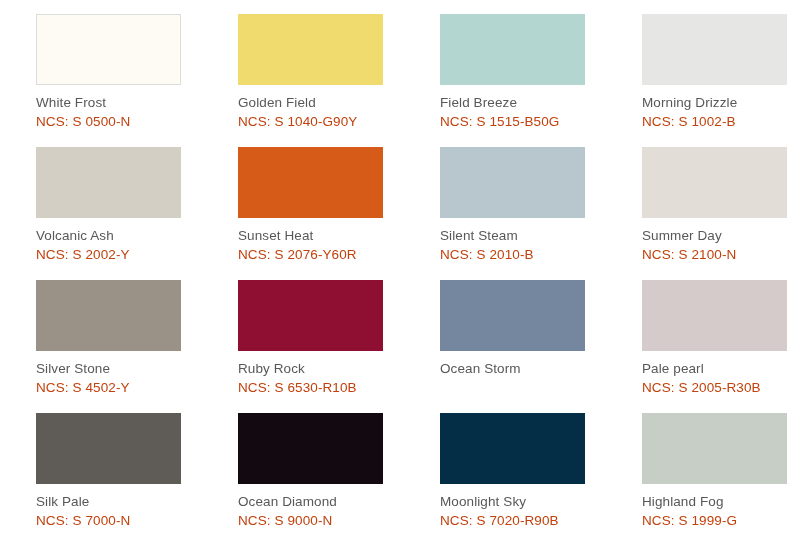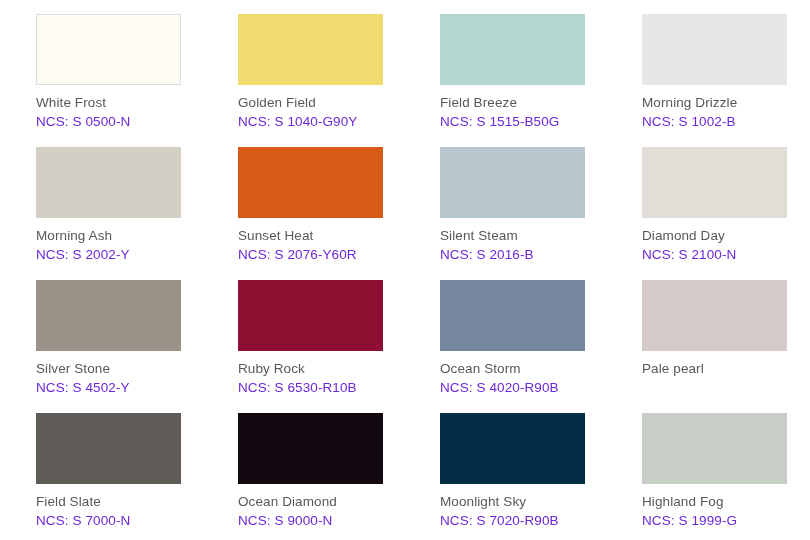--- a/index.html
+++ b/index.html
@@ -54,21 +54,21 @@
   .swatch-name {
     font-size: 13.5px;
     color: #58585a;
     letter-spacing: 0.1px;
     white-space: nowrap;
     display: block;
   }
 
   .swatch-code {
     font-size: 13.5px;
-    color: #6d28d9;
+    color: #c2410c;
     letter-spacing: 0.1px;
     white-space: nowrap;
     display: block;
   }
 </style>
 </head>
 <body>
 
 <div id="palette-grid">
     <div class="swatch-card">
@@ -95,42 +95,42 @@
     <div class="swatch-card">
       <div class="swatch-chip" style="background-color: rgb(230, 231, 229);"></div>
       <div class="swatch-text">
         <span class="swatch-name">Morning Drizzle</span>
         <span class="swatch-code">NCS: S 1002-B</span>
       </div>
     </div>
     <div class="swatch-card">
       <div class="swatch-chip" style="background-color: rgb(212, 207, 197);"></div>
       <div class="swatch-text">
-        <span class="swatch-name">Morning Ash</span>
+        <span class="swatch-name">Volcanic Ash</span>
         <span class="swatch-code">NCS: S 2002-Y</span>
       </div>
     </div>
     <div class="swatch-card">
       <div class="swatch-chip" style="background-color: rgb(215, 91, 24);"></div>
       <div class="swatch-text">
         <span class="swatch-name">Sunset Heat</span>
         <span class="swatch-code">NCS: S 2076-Y60R</span>
       </div>
     </div>
     <div class="swatch-card">
       <div class="swatch-chip" style="background-color: rgb(184, 199, 205);"></div>
       <div class="swatch-text">
         <span class="swatch-name">Silent Steam</span>
-        <span class="swatch-code">NCS: S 2016-B</span>
+        <span class="swatch-code">NCS: S 2010-B</span>
       </div>
     </div>
     <div class="swatch-card">
       <div class="swatch-chip" style="background-color: rgb(226, 221, 214);"></div>
       <div class="swatch-text">
-        <span class="swatch-name">Diamond Day</span>
+        <span class="swatch-name">Summer Day</span>
         <span class="swatch-code">NCS: S 2100-N</span>
       </div>
     </div>
     <div class="swatch-card">
       <div class="swatch-chip" style="background-color: rgb(154, 146, 135);"></div>
       <div class="swatch-text">
         <span class="swatch-name">Silver Stone</span>
         <span class="swatch-code">NCS: S 4502-Y</span>
       </div>
     </div>
@@ -138,33 +138,33 @@
       <div class="swatch-chip" style="background-color: rgb(143, 15, 51);"></div>
       <div class="swatch-text">
         <span class="swatch-name">Ruby Rock</span>
         <span class="swatch-code">NCS: S 6530-R10B</span>
       </div>
     </div>
     <div class="swatch-card">
       <div class="swatch-chip" style="background-color: rgb(116, 135, 159);"></div>
       <div class="swatch-text">
         <span class="swatch-name">Ocean Storm</span>
-        <span class="swatch-code">NCS: S 4020-R90B</span>
       </div>
     </div>
     <div class="swatch-card">
       <div class="swatch-chip" style="background-color: rgb(212, 203, 202);"></div>
       <div class="swatch-text">
         <span class="swatch-name">Pale pearl</span>
+        <span class="swatch-code">NCS: S 2005-R30B</span>
       </div>
     </div>
     <div class="swatch-card">
       <div class="swatch-chip" style="background-color: rgb(95, 92, 87);"></div>
       <div class="swatch-text">
-        <span class="swatch-name">Field Slate</span>
+        <span class="swatch-name">Silk Pale</span>
         <span class="swatch-code">NCS: S 7000-N</span>
       </div>
     </div>
     <div class="swatch-card">
       <div class="swatch-chip" style="background-color: rgb(18, 9, 17);"></div>
       <div class="swatch-text">
         <span class="swatch-name">Ocean Diamond</span>
         <span class="swatch-code">NCS: S 9000-N</span>
       </div>
     </div>

